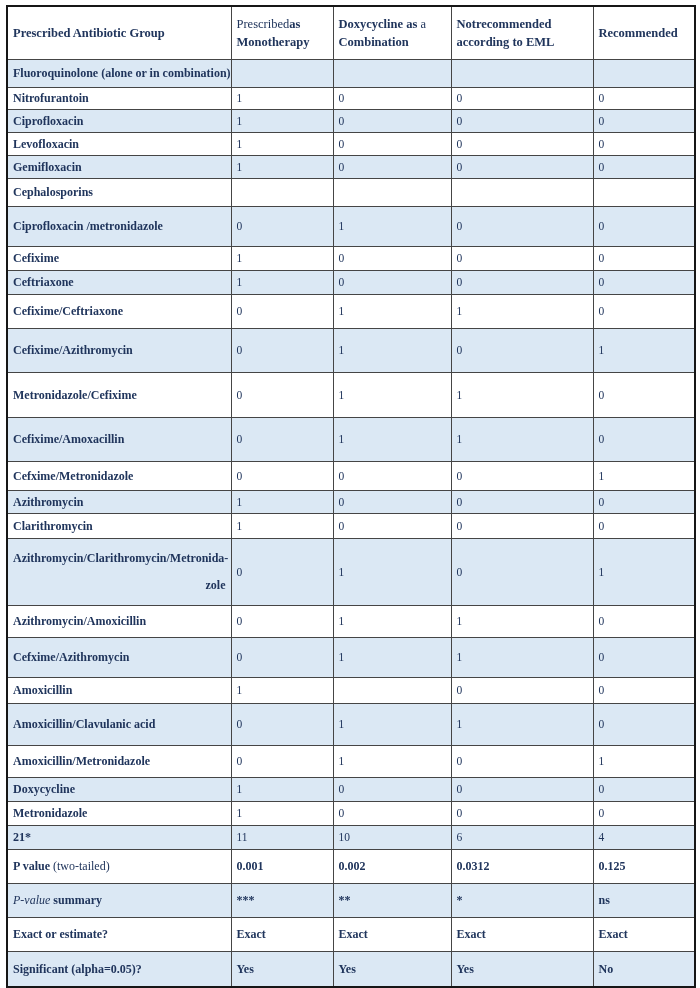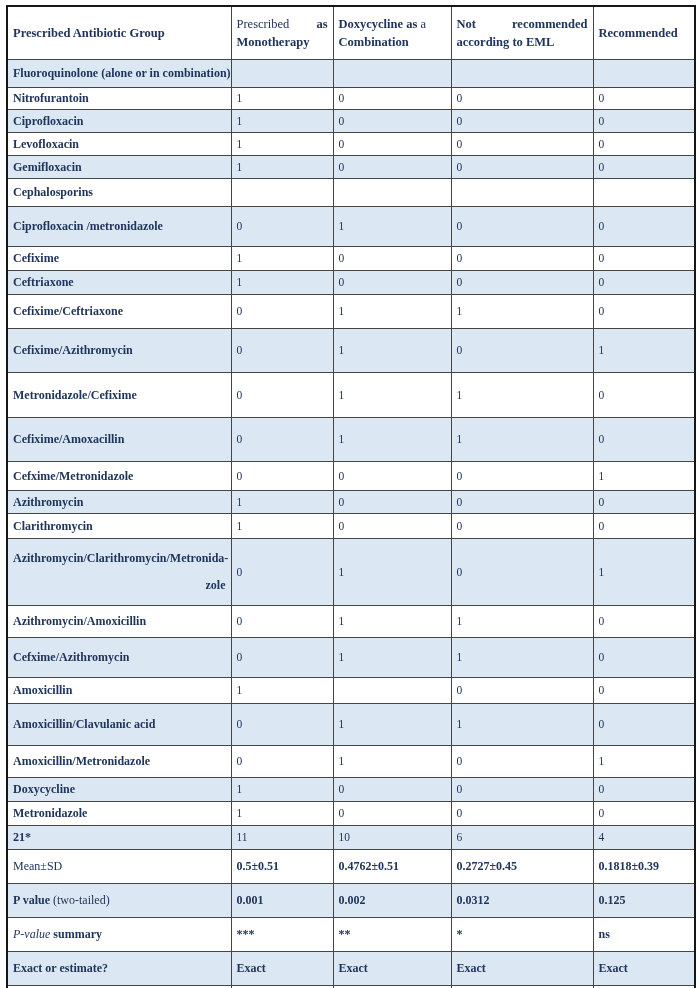--- a/index.html
+++ b/index.html
@@ -24,21 +24,21 @@
     line-height: 1.25;
     overflow: hidden;
   }
   tr:nth-child(even) td { background: #dbe8f4; }
   .lab { font-weight: bold; white-space: nowrap; font-size: 12px; }
   .val { font-weight: normal; }
   .hdr { font-weight: bold; font-size: 12.5px; line-height: 1.45; }
   .reg { font-weight: normal; }
   .b   { font-weight: bold; }
   .it  { font-style: italic; }
-  .jline { display: flex; justify-content: space-between; }
+  .jline { display: flex; justify-content: flex-start; }
   .st td { font-size: 12px; }
   .twol span { display: block; white-space: nowrap; }
   .twol .ll2 { margin-top: 12px; text-align: right; }
   
   .h19 td{height:19px}.h20 td{height:20px}.h21 td{height:21px}.h22 td{height:22px}
   .h23 td{height:23px}.h25 td{height:25px}.h26 td{height:26px}.h29 td{height:29px}
   .h31 td{height:31px}.h32 td{height:32px}.h37 td{height:37px}.h39 td{height:39px}
   .h41 td{height:41px}.h42 td{height:42px}.h50 td{height:50px}.h64 td{height:64px}
 </style>
 </head>
@@ -250,27 +250,20 @@
   </tr>
   <tr class="h21">
     <td class="lab">21*</td>
     <td class="val">11</td>
     <td class="val">10</td>
     <td class="val">6</td>
     <td class="val">4</td>
   </tr>
 
   <tr class="h31 st">
-    <td class="reg">Mean±SD</td>
-    <td class="b">0.5±0.51</td>
-    <td class="b">0.4762±0.51</td>
-    <td class="b">0.2727±0.45</td>
-    <td class="b">0.1818±0.39</td>
-  </tr>
-  <tr class="h31 st">
     <td><span class="b">P value</span> <span class="reg">(two-tailed)</span></td>
     <td class="b">0.001</td>
     <td class="b">0.002</td>
     <td class="b">0.0312</td>
     <td class="b">0.125</td>
   </tr>
   <tr class="h31 st">
     <td><span class="it reg">P-value</span> <span class="b">summary</span></td>
     <td class="b">***</td>
     <td class="b">**</td>

